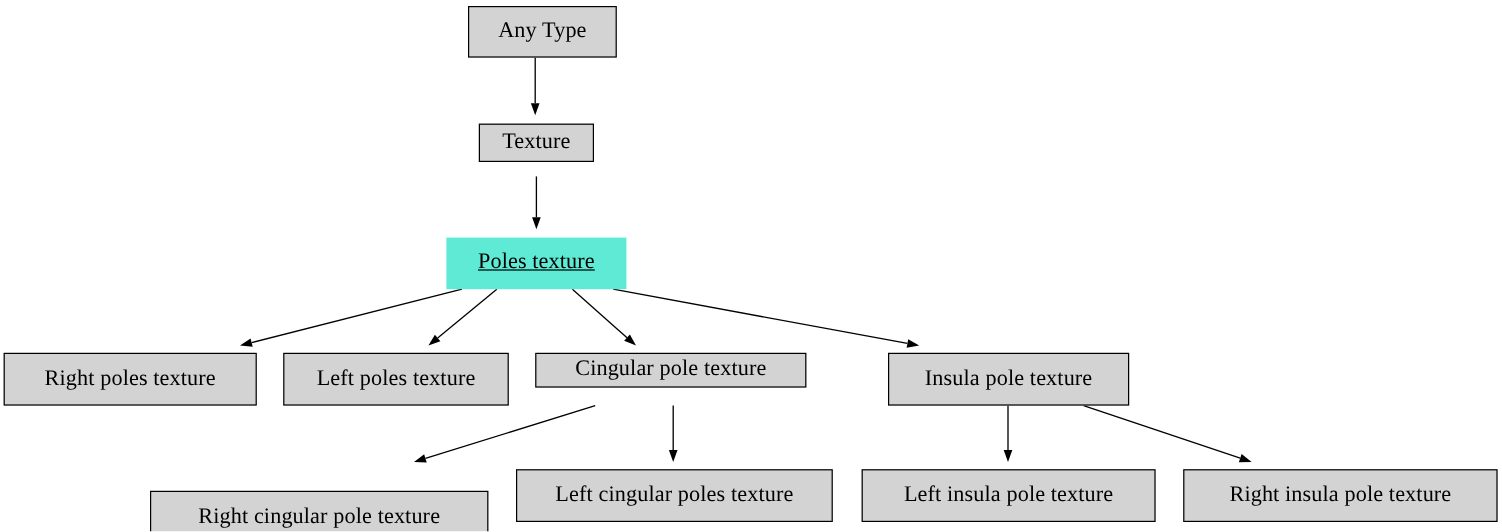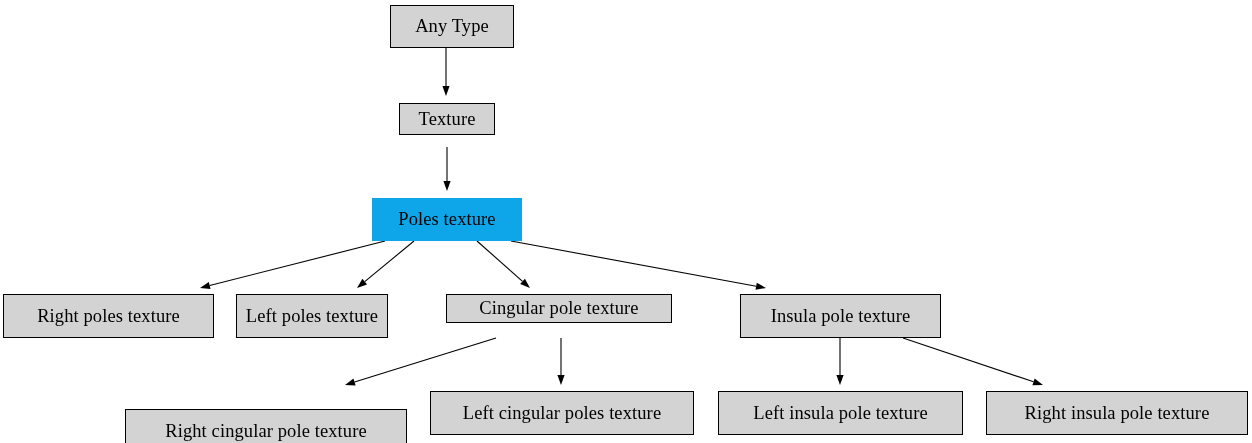--- a/index.html
+++ b/index.html
@@ -32,22 +32,23 @@
     justify-content: center;
     background: #d3d3d3;
     border: 1px solid #000000;
     color: #000000;
     font-size: 18.5px;
     line-height: 1;
     white-space: nowrap;
     letter-spacing: 0.1px;
   }
   .node.highlight {
-    background: #0ea5e9;
+    background: #5eead4;
     border: none;
+    text-decoration: underline;
   }
   .node-label {
     display: block;
     padding: 0 2px;
     transform: translateY(-0.5px);
   }
 </style>
 </head>
 <body>
 
@@ -100,21 +101,21 @@
       </div>
       <div class="node" style="left: 399px; top: 103px; width: 96px; height: 32px;">
         <span class="node-label">Texture</span>
       </div>
       <div class="node highlight" style="left: 372px; top: 198px; width: 150px; height: 43px;">
         <span class="node-label">Poles texture</span>
       </div>
       <div class="node" style="left: 3px; top: 294px; width: 211px; height: 44px;">
         <span class="node-label">Right poles texture</span>
       </div>
-      <div class="node" style="left: 236px; top: 294px; width: 152px; height: 44px;">
+      <div class="node" style="left: 236px; top: 294px; width: 188px; height: 44px;">
         <span class="node-label">Left poles texture</span>
       </div>
       <div class="node" style="left: 446px; top: 294px; width: 226px; height: 29px;">
         <span class="node-label">Cingular pole texture</span>
       </div>
       <div class="node" style="left: 740px; top: 294px; width: 201px; height: 44px;">
         <span class="node-label">Insula pole texture</span>
       </div>
       <div class="node" style="left: 125px; top: 369px; width: 282px; height: 44px; margin-top: 40px;">
         <span class="node-label">Right cingular pole texture</span>

